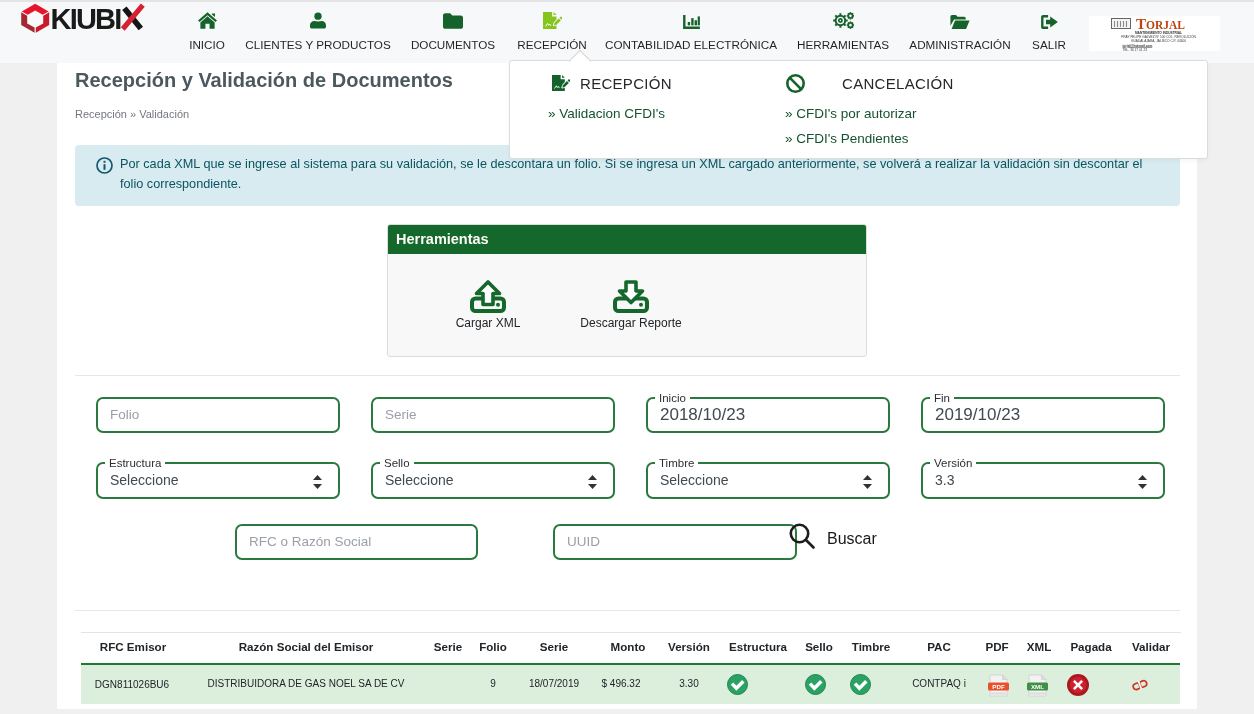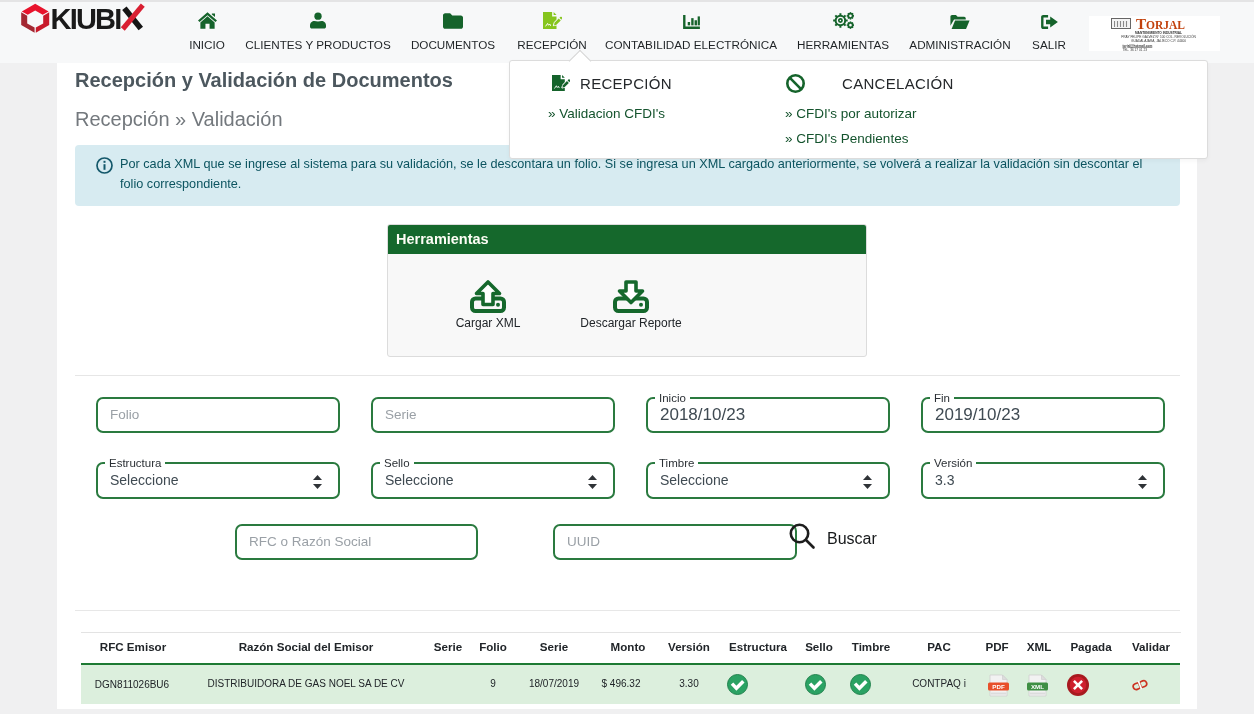--- a/index.html
+++ b/index.html
@@ -18,21 +18,21 @@
 
 #torjal { left:1089px; top:16px; width:131px; height:35px; background:#ffffff; overflow:hidden; }
 
 #dropdown { left:509px; top:60px; width:699px; height:99px; background:#fff; border:1px solid #dcdcdc; border-radius:3px; z-index:30; box-shadow:0 2px 4px rgba(0,0,0,0.04); }
 #caret { left:572px; top:53px; width:16px; height:16px; background:#fff; border-left:1px solid #d4d4d4; border-top:1px solid #d4d4d4; transform:rotate(45deg); z-index:31; }
 .dd-head { position:absolute; font-size:15px; color:#25282b; white-space:nowrap; letter-spacing:0.3px; }
 
 .dd-link { position:absolute; font-size:13.5px; color:#14532d; white-space:nowrap; }
 
 #h1 { left:75px; top:69px; font-size:20px; font-weight:bold; color:#4c575e; }
-#crumb { left:75px; top:108px; font-size:20px; color:#73787d;text-align:right; }
+#crumb { left:75px; top:108px; font-size:11px; color:#73787d;text-align:right; }
 #alert { left:75px; top:145px; width:1105px; height:61px; background:#d7ebf1; border-radius:4px; color:#0c5460; font-size:12.7px; line-height:20px; padding:9px 0 0 45px; white-space:nowrap; }
 #alert .aicon { position:absolute; left:21px; top:12px; }
 
 #card { left:387px; top:224px; width:480px; height:133px; background:#f8f8f8; border:1px solid #dcdcdc; border-radius:3px; }
 #cardhead { left:0; top:0; width:478px; height:29px; background:#15682c; color:#fdfdf5; font-size:14.5px; font-weight:bold; line-height:29px; padding-left:8px; border-radius:2px 2px 0 0; }
 .tool { position:absolute; text-align:center; font-size:12px; color:#212529; }
 
 .inp { position:absolute; border:2px solid #2a7a3f; border-radius:7px; background:#fff; height:36px; width:244px; font-size:13.5px; color:#9aa0a6; line-height:32px; padding-left:12px; }
 .sel { position:absolute; border:2px solid #2a7a3f; border-radius:7px; background:#fff; height:37px; width:244px; font-size:14px; color:#3f4a52; line-height:33px; padding-left:12px; }
 .sel .lg, .inp .lg { position:absolute; top:-7px; left:7px; background:#fff; padding:0 4px; font-size:11.5px; line-height:13px; color:#2b3035; }

